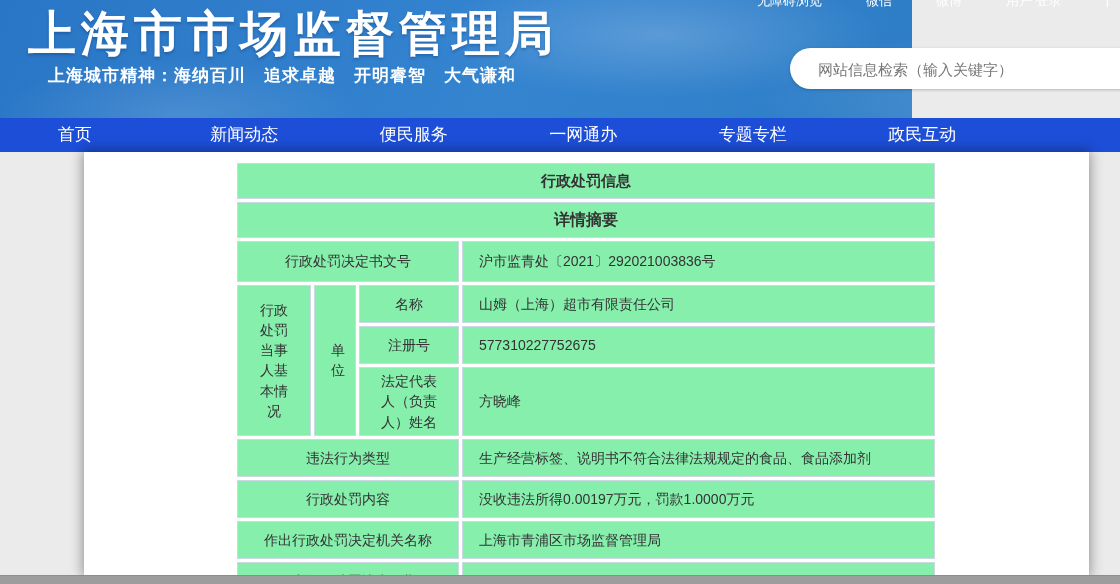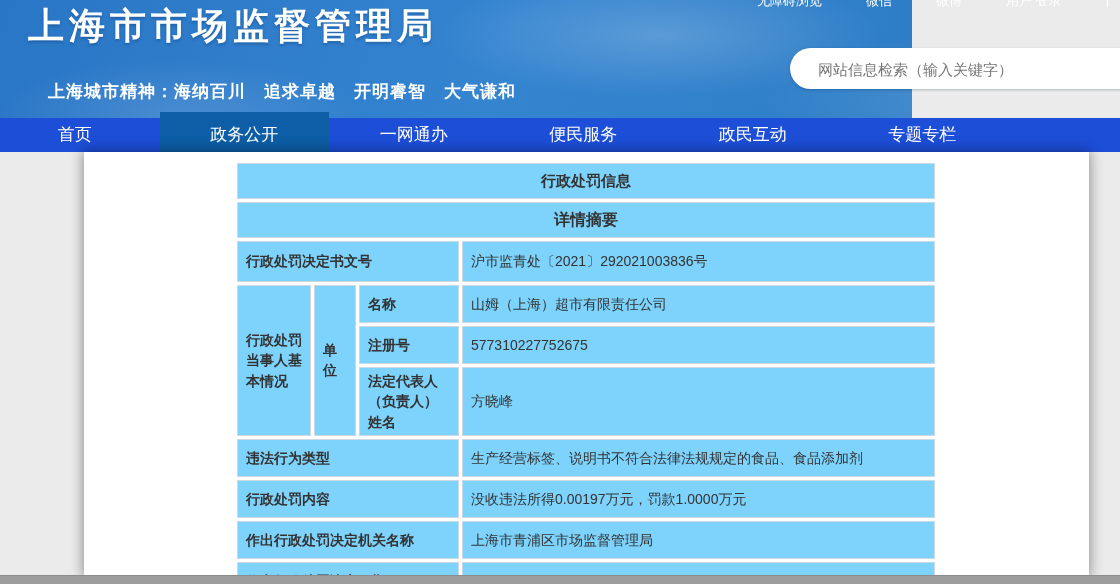--- a/index.html
+++ b/index.html
@@ -19,25 +19,25 @@
       linear-gradient(110deg,#2a76c6 0%,#3484d0 55%,#2d7dc6 100%);
   }
   .topbar{
     position:absolute;left:757px;top:-8px;display:flex;gap:44px;
     font-size:13px;color:#ffffff;white-space:nowrap;
   }
   .topbar a{color:#ffffff;text-decoration:none;}
   .topbar .sep{color:#ffffff;opacity:.9;}
   .site-title{
     position:absolute;left:28px;top:2px;
-    font-size:36px;font-weight:bold;color:#ffffff;letter-spacing:5px;
+    font-size:48px;font-weight:bold;color:#ffffff;letter-spacing:5px;
     text-shadow:0 2px 3px rgba(0,40,90,0.30);white-space:nowrap;
   }
   .slogan{
-    position:absolute;left:48px;top:80px;
+    position:absolute;left:48px;top:64px;
     font-size:17px;font-weight:bold;color:#ffffff;letter-spacing:1px;white-space:nowrap;
   }
   .search-pill{
     position:absolute;left:790px;top:48px;width:380px;height:41px;
     background:#ffffff;border-radius:21px;box-shadow:0 1px 3px rgba(0,30,70,0.25);
   }
   .search-pill input{
     width:330px;height:37px;margin:2px 0 0 26px;border:none;outline:none;
     font-size:15px;color:#333;background:transparent;
     font-family:"Liberation Sans","DejaVu Sans",sans-serif;
@@ -64,26 +64,26 @@
   .content{
     position:absolute;left:84px;top:152px;width:1005px;height:424px;
     background:#ffffff;box-shadow:0 0 12px 1px rgba(0,0,0,0.40);
   }
   .penalty-table{
     margin:8px 0 0 150px;width:704px;table-layout:fixed;
     border-collapse:separate;border-spacing:3px;
     font-size:14px;color:#333;
   }
   .penalty-table td{
-    background:#7dd3fc;border:1px solid #ccd9e3;padding:3px 8px;
+    background:#86efac;border:1px solid #ccd9e3;padding:3px 16px;
     vertical-align:middle;line-height:1.45;
   }
   .t-title{ text-align:center;font-weight:bold;font-size:15px;height:28px; }
   .t-sub{ text-align:center;font-weight:bold;font-size:16px;height:28px; }
-  .lbl{ text-align:left;font-weight:bold; }
+  .lbl{ text-align:center;font-weight:normal; }
   .val{ text-align:left;padding-left:12px;margin-top:46px; }
   .h32{height:30px;} .h34{height:33px;}
 
   
   .footer-bar{
     position:absolute;left:0;bottom:0;width:1120px;height:8px;
     background:#9d9d9d;border-top:1px solid #8d8d8d;
   }
 </style>
 </head>
@@ -100,25 +100,25 @@
   <div class="site-title">上海市市场监督管理局</div>
   <div class="slogan">上海城市精神：海纳百川　追求卓越　开明睿智　大气谦和</div>
   <div class="search-pill">
     <input type="text" placeholder="网站信息检索（输入关键字）" style="">
   </div>
 </div>
 
 <div class="nav">
   <div class="nav-inner">
     <div class="nav-tab"><span class="tab-label">首页</span></div>
-    <div class="nav-tab active"><span class="tab-label">政务公开</span></div>
+    <div class="nav-tab"><span class="tab-label">新闻动态</span></div>
+    <div class="nav-tab"><span class="tab-label">便民服务</span></div>
     <div class="nav-tab"><span class="tab-label">一网通办</span></div>
-    <div class="nav-tab"><span class="tab-label">便民服务</span></div>
+    <div class="nav-tab"><span class="tab-label">专题专栏</span></div>
     <div class="nav-tab"><span class="tab-label">政民互动</span></div>
-    <div class="nav-tab"><span class="tab-label">专题专栏</span></div>
   </div>
 </div>
 
 <div class="content">
   <table class="penalty-table">
     <colgroup>
         <col style="width:74px">
         <col style="width:42px">
         <col style="width:100px">
         <col>

